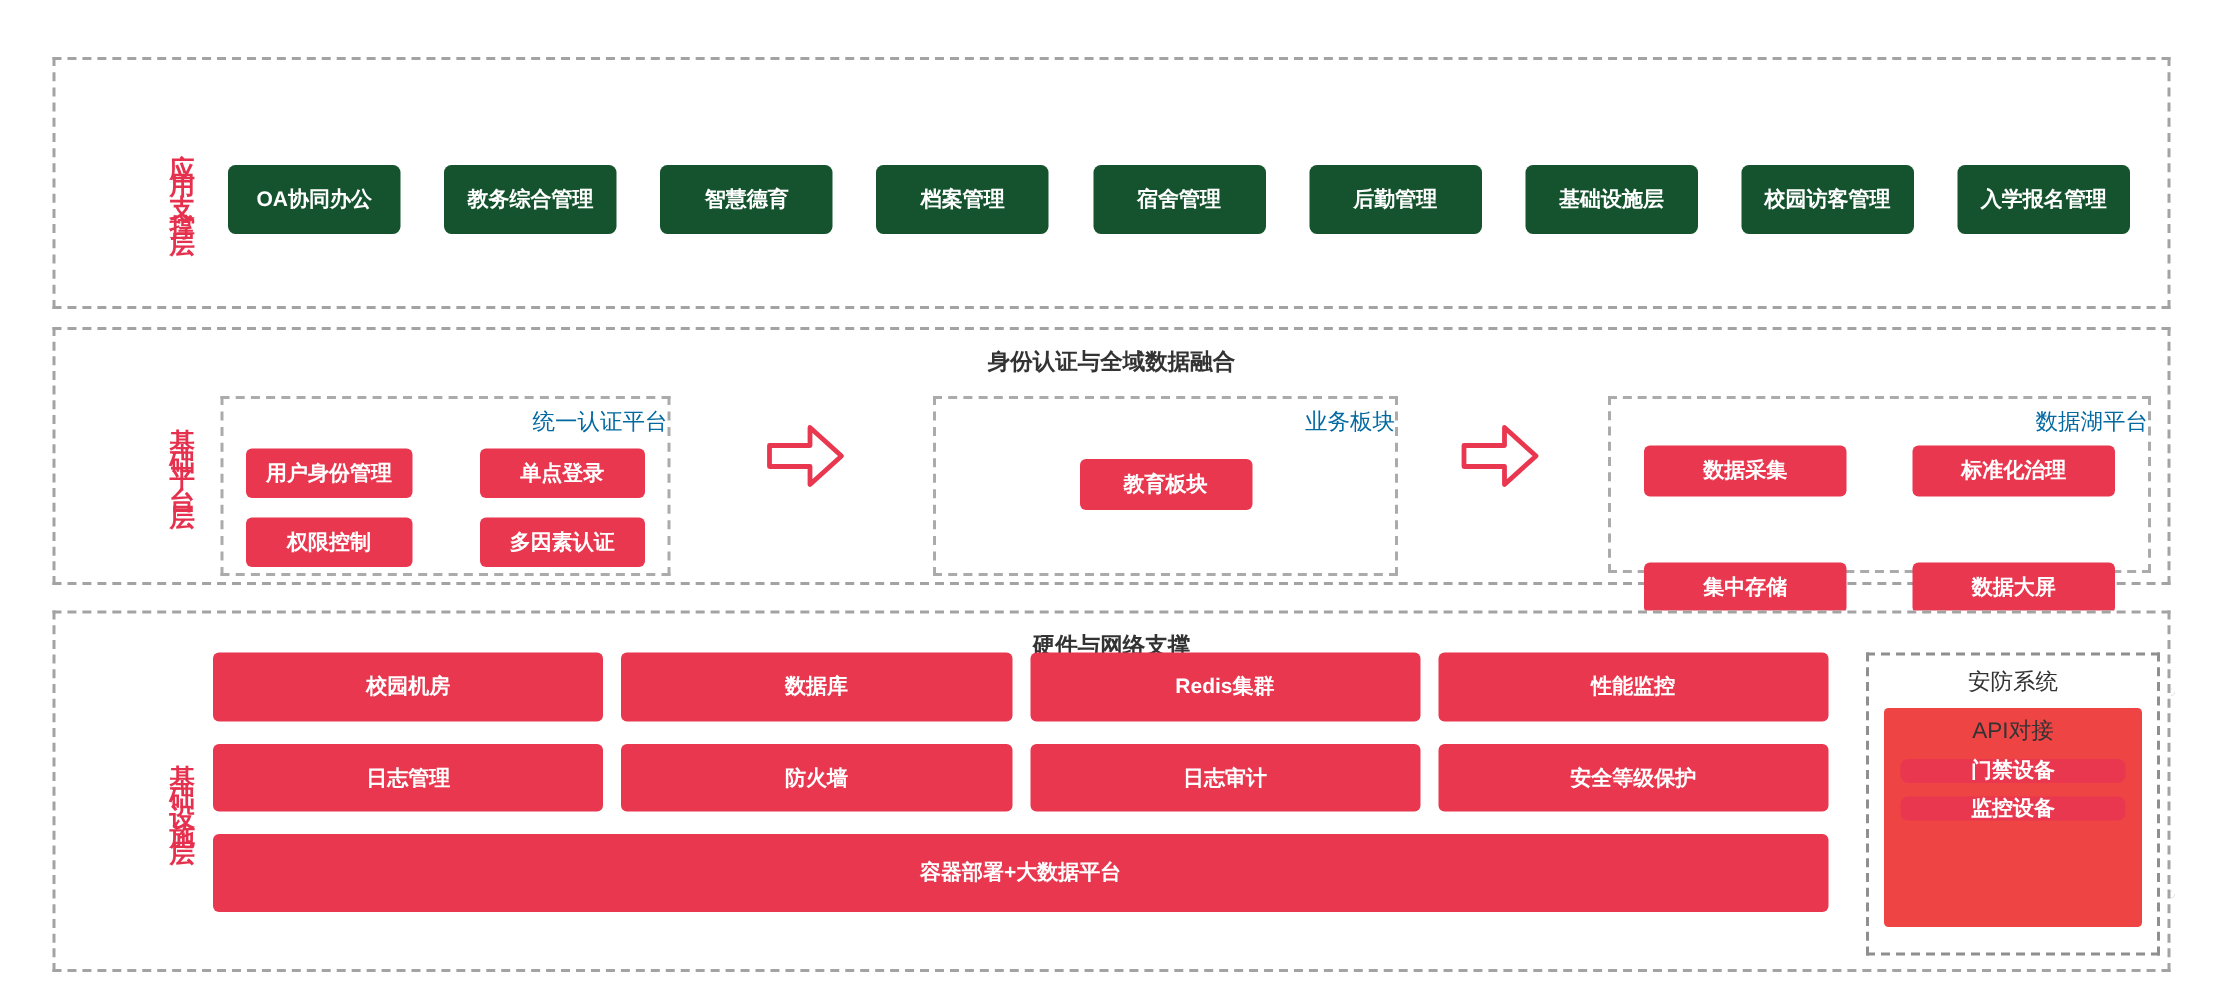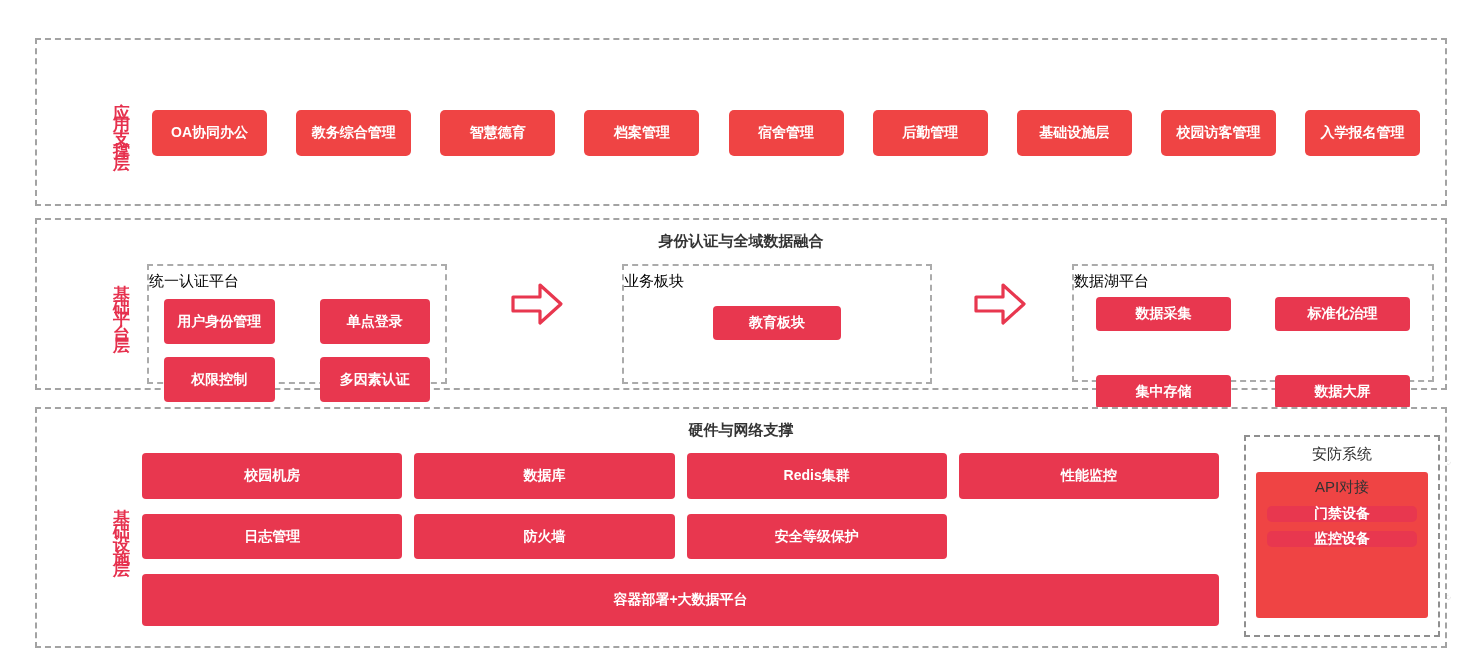--- a/index.html
+++ b/index.html
@@ -27,62 +27,62 @@
     position:absolute; top:12px; left:0; right:0; text-align:center;
     color:#333333; font-weight:bold; font-size:15px;
   }
 
   
   .app-row {
     position:absolute; top:70px; left:115px; right:25px;
     display:flex; justify-content:space-between;
   }
   .obox {
-    width:115px; height:46px; background:#ef4444; border-radius:5px;
+    width:115px; height:46px; background:#14532d; border-radius:5px;
     color:#ffffff; font-weight:bold; font-size:14px;
     display:flex; align-items:center; justify-content:center; text-align:center;
   }
 
   
   .sub-panel {
     position:absolute; border:2px dashed #ababab; background:transparent;
   }
   .sub-title {
-    text-align:left; color:#000000; font-size:15px; margin-top:6px;
+    text-align:right; color:#0369a1; font-size:15px; margin-top:6px;
   }
   .panel-auth     { left:110px;  top:44px; width:300px; height:120px; }
   .panel-business { left:585px;  top:44px; width:310px; height:120px; }
   .panel-datalake { left:1035px; top:44px; width:362px; height:118px; }
 
   .rbtn {
     background:#e8374f; border-radius:4px; color:#ffffff; font-weight:bold;
     font-size:14px; display:flex; align-items:center; justify-content:center;
     text-align:center;
   }
   .auth-grid {
     display:grid; grid-template-columns:1fr 1fr; column-gap:45px; row-gap:13px;
     padding:8px 15px 0 15px;
   }
-  .auth-grid .rbtn { height:45px; }
+  .auth-grid .rbtn { height:33px; }
   .business-body { display:flex; justify-content:center; }
-  .business-body .rbtn { width:128px; height:34px; margin-top:15px; }
+  .business-body .rbtn { width:115px; height:34px; margin-top:15px; }
   .lake-grid {
     display:grid; grid-template-columns:1fr 1fr; column-gap:55px; row-gap:12px;
     padding:6px 22px 0 22px;
     gap:44px;
   }
   .lake-grid .rbtn { height:34px; }
 
   .flow-arrow { position:absolute; width:56px; height:48px; }
   .arrow-1 { left:472px; top:60px; }
   .arrow-2 { left:935px; top:60px; }
 
   
   .infra-grid {
-    position:absolute; left:105px; top:44px; width:1077px;
+    position:absolute; left:105px; top:26px; width:1077px;
     display:grid; grid-template-columns:repeat(4,1fr);
     grid-template-rows:46px 45px 52px; column-gap:12px; row-gap:15px;
   }
   .infra-grid .rbtn { border-radius:4px; }
   .wide { grid-column:1 / -1; }
 
   .security-panel {
     position:absolute; left:1207px; top:26px; width:196px; height:202px;
     border:2px dashed #8f8f8f; background:#ffffff; padding:6px 10px;
   }
@@ -211,20 +211,21 @@
     <div class="vlabel">基础设施层</div>
     <div class="layer-title">硬件与网络支撑</div>
 
     <div class="infra-grid">
       <div class="rbtn">校园机房</div>
       <div class="rbtn">数据库</div>
       <div class="rbtn">Redis集群</div>
       <div class="rbtn">性能监控</div>
       <div class="rbtn">日志管理</div>
       <div class="rbtn">防火墙</div>
+      <div class="rbtn">日志审计</div>
       <div class="rbtn">安全等级保护</div>
       <div class="rbtn wide">容器部署+大数据平台</div>
     </div>
 
     <div class="security-panel">
       <div class="security-title">安防系统</div>
       <div class="api-box">
         <div class="api-title">API对接</div>
         <div class="rbtn">门禁设备</div>
         <div class="rbtn">监控设备</div>

